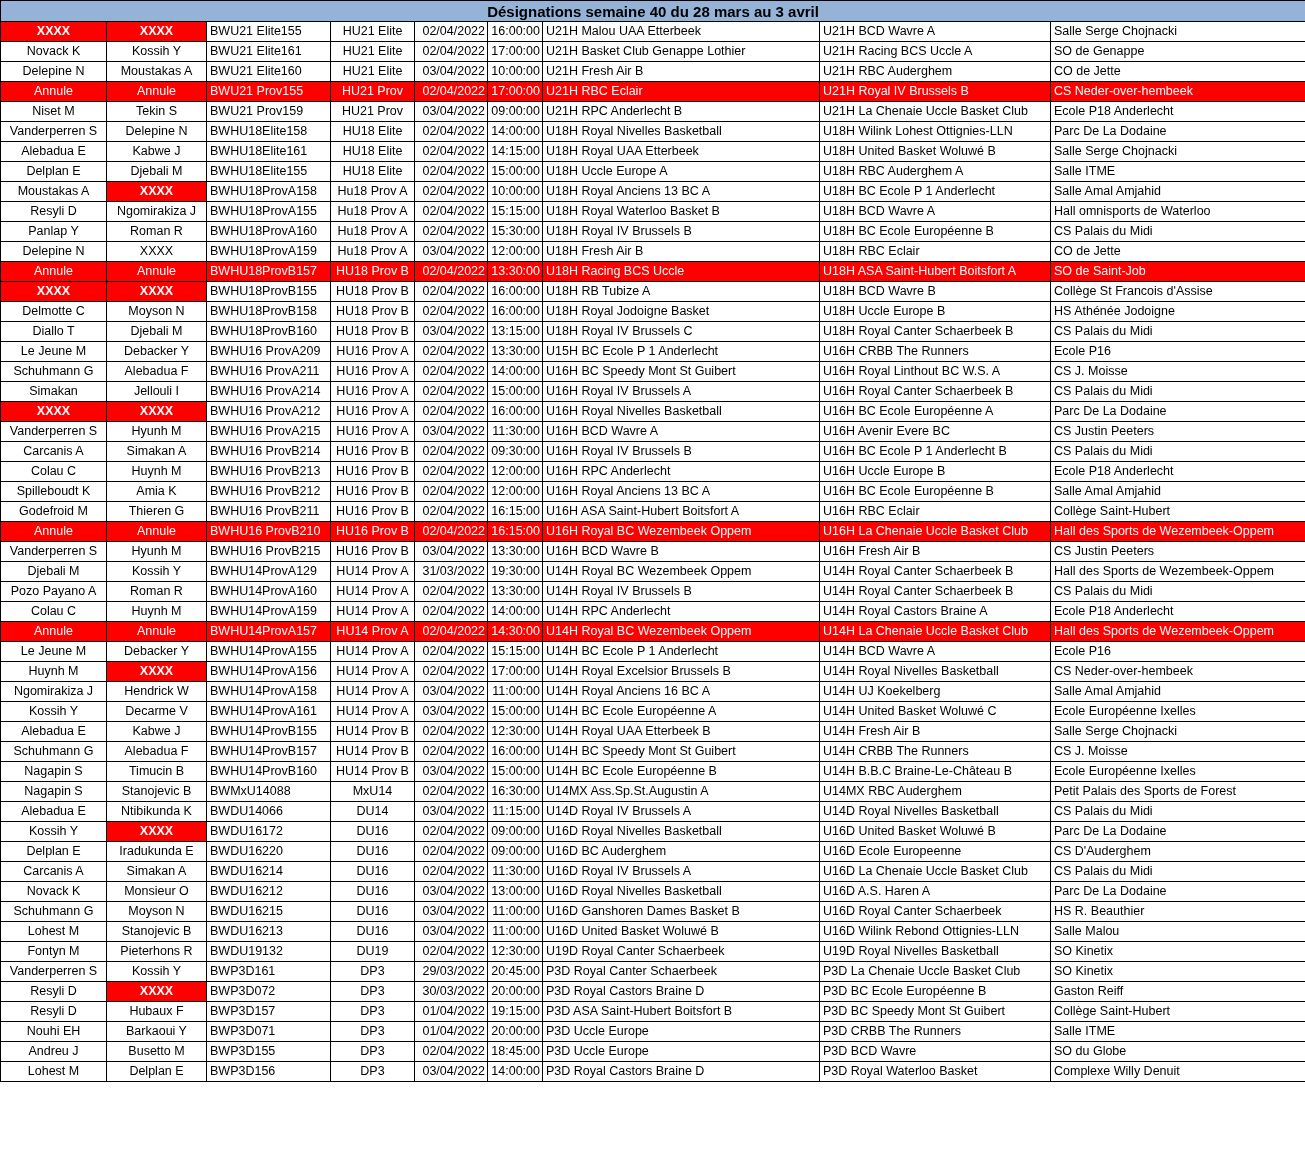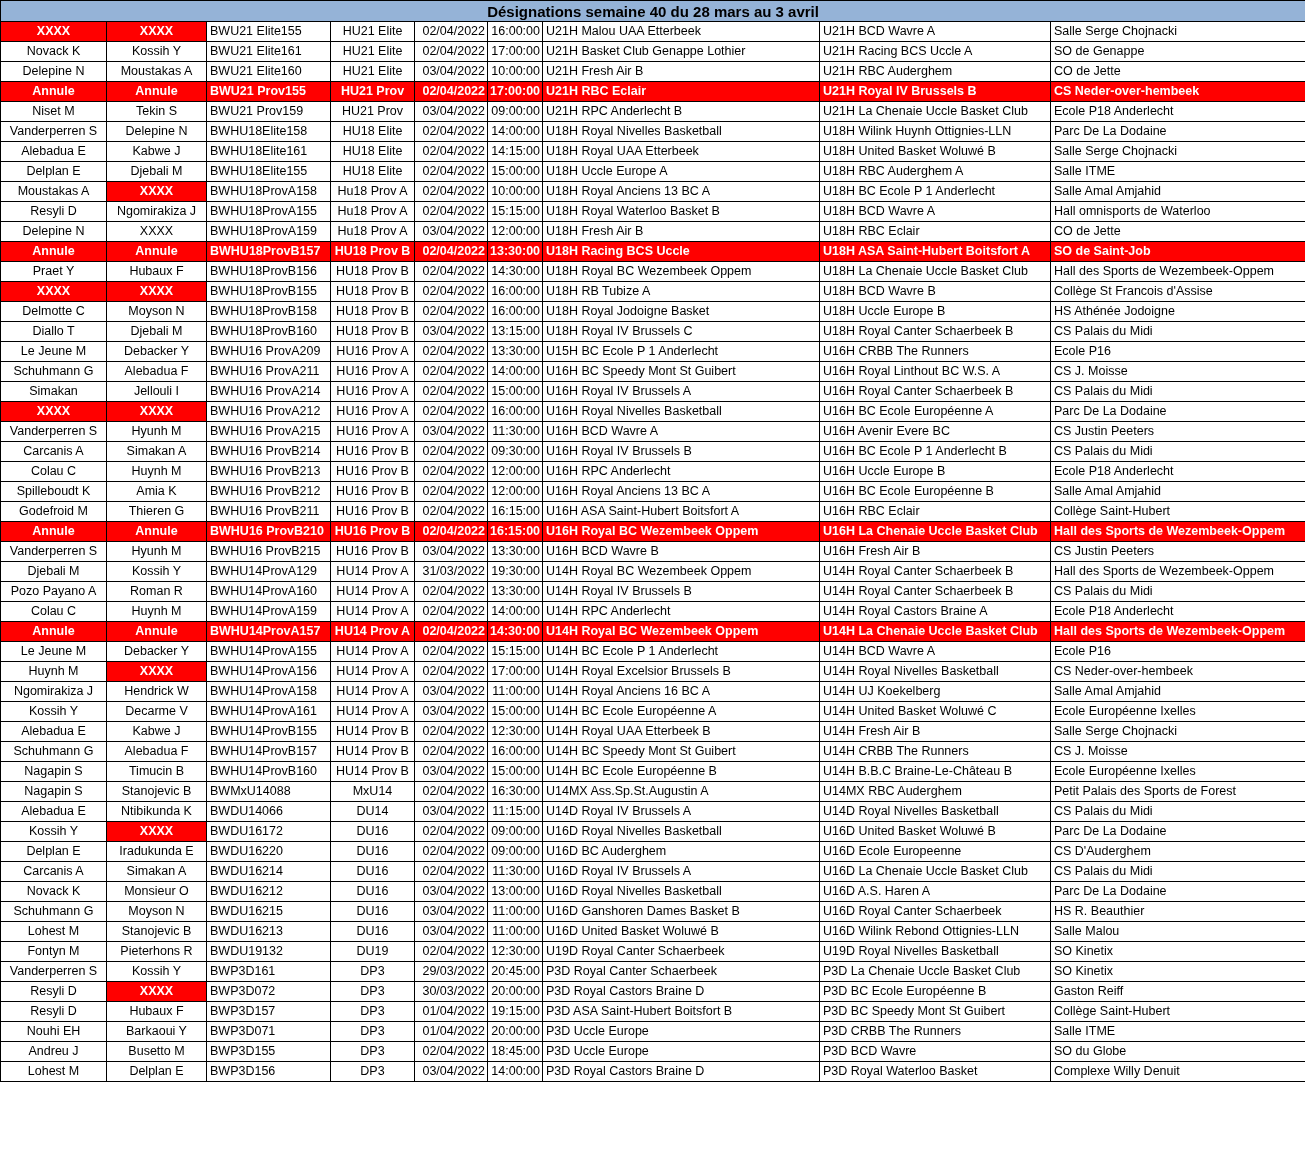--- a/index.html
+++ b/index.html
@@ -31,21 +31,21 @@
     padding: 0 3px;
     color: #000;
     background: #fff;
   }
   
   td.c0, td.c1, td.c3 { text-align: center; }
   td.c2, td.c6, td.c7, td.c8 { text-align: left; }
   td.c4, td.c5 { text-align: right; padding: 0 2px; }
   
   td.red { background: #FF0000; color: #fff; font-weight: bold; }
-  tr.cancelled td { background: #FF0000; color: #fff; font-weight: bold; }
+  tr.cancelled td { background: #FF0000; color: #fff; font-weight: normal; }
 </style>
 </head>
 <body>
 
 <table>
   <colgroup>
     <col style="width:106px">
     <col style="width:100px">
     <col style="width:124px">
     <col style="width:84px">
@@ -117,21 +117,21 @@
         <td class="c8">Ecole P18 Anderlecht</td>
       </tr>
       <tr>
         <td class="c0">Vanderperren S</td>
         <td class="c1">Delepine N</td>
         <td class="c2">BWHU18Elite158</td>
         <td class="c3">HU18 Elite</td>
         <td class="c4">02/04/2022</td>
         <td class="c5">14:00:00</td>
         <td class="c6">U18H Royal Nivelles Basketball</td>
-        <td class="c7">U18H Wilink Huynh Ottignies-LLN</td>
+        <td class="c7">U18H Wilink Lohest Ottignies-LLN</td>
         <td class="c8">Parc De La Dodaine</td>
       </tr>
       <tr>
         <td class="c0">Alebadua E</td>
         <td class="c1">Kabwe J</td>
         <td class="c2">BWHU18Elite161</td>
         <td class="c3">HU18 Elite</td>
         <td class="c4">02/04/2022</td>
         <td class="c5">14:15:00</td>
         <td class="c6">U18H Royal UAA Etterbeek</td>
@@ -163,20 +163,31 @@
       <tr>
         <td class="c0">Resyli D</td>
         <td class="c1">Ngomirakiza J</td>
         <td class="c2">BWHU18ProvA155</td>
         <td class="c3">Hu18 Prov A</td>
         <td class="c4">02/04/2022</td>
         <td class="c5">15:15:00</td>
         <td class="c6">U18H Royal Waterloo Basket B</td>
         <td class="c7">U18H BCD Wavre A</td>
         <td class="c8">Hall omnisports de Waterloo</td>
+      </tr>
+      <tr>
+        <td class="c0">Panlap Y</td>
+        <td class="c1">Roman R</td>
+        <td class="c2">BWHU18ProvA160</td>
+        <td class="c3">Hu18 Prov A</td>
+        <td class="c4">02/04/2022</td>
+        <td class="c5">15:30:00</td>
+        <td class="c6">U18H Royal IV Brussels B</td>
+        <td class="c7">U18H BC Ecole Européenne B</td>
+        <td class="c8">CS Palais du Midi</td>
       </tr>
       <tr>
         <td class="c0">Delepine N</td>
         <td class="c1">XXXX</td>
         <td class="c2">BWHU18ProvA159</td>
         <td class="c3">Hu18 Prov A</td>
         <td class="c4">03/04/2022</td>
         <td class="c5">12:00:00</td>
         <td class="c6">U18H Fresh Air B</td>
         <td class="c7">U18H RBC Eclair</td>
@@ -185,31 +196,20 @@
       <tr class="cancelled">
         <td class="c0">Annule</td>
         <td class="c1">Annule</td>
         <td class="c2">BWHU18ProvB157</td>
         <td class="c3">HU18 Prov B</td>
         <td class="c4">02/04/2022</td>
         <td class="c5">13:30:00</td>
         <td class="c6">U18H Racing BCS Uccle</td>
         <td class="c7">U18H ASA Saint-Hubert Boitsfort A</td>
         <td class="c8">SO de Saint-Job</td>
-      </tr>
-      <tr>
-        <td class="c0">Praet Y</td>
-        <td class="c1">Hubaux F</td>
-        <td class="c2">BWHU18ProvB156</td>
-        <td class="c3">HU18 Prov B</td>
-        <td class="c4">02/04/2022</td>
-        <td class="c5">14:30:00</td>
-        <td class="c6">U18H Royal BC Wezembeek Oppem</td>
-        <td class="c7">U18H La Chenaie Uccle Basket Club</td>
-        <td class="c8">Hall des Sports de Wezembeek-Oppem</td>
       </tr>
       <tr>
         <td class="c0 red">XXXX</td>
         <td class="c1 red">XXXX</td>
         <td class="c2">BWHU18ProvB155</td>
         <td class="c3">HU18 Prov B</td>
         <td class="c4">02/04/2022</td>
         <td class="c5">16:00:00</td>
         <td class="c6">U18H RB Tubize A</td>
         <td class="c7">U18H BCD Wavre B</td>

